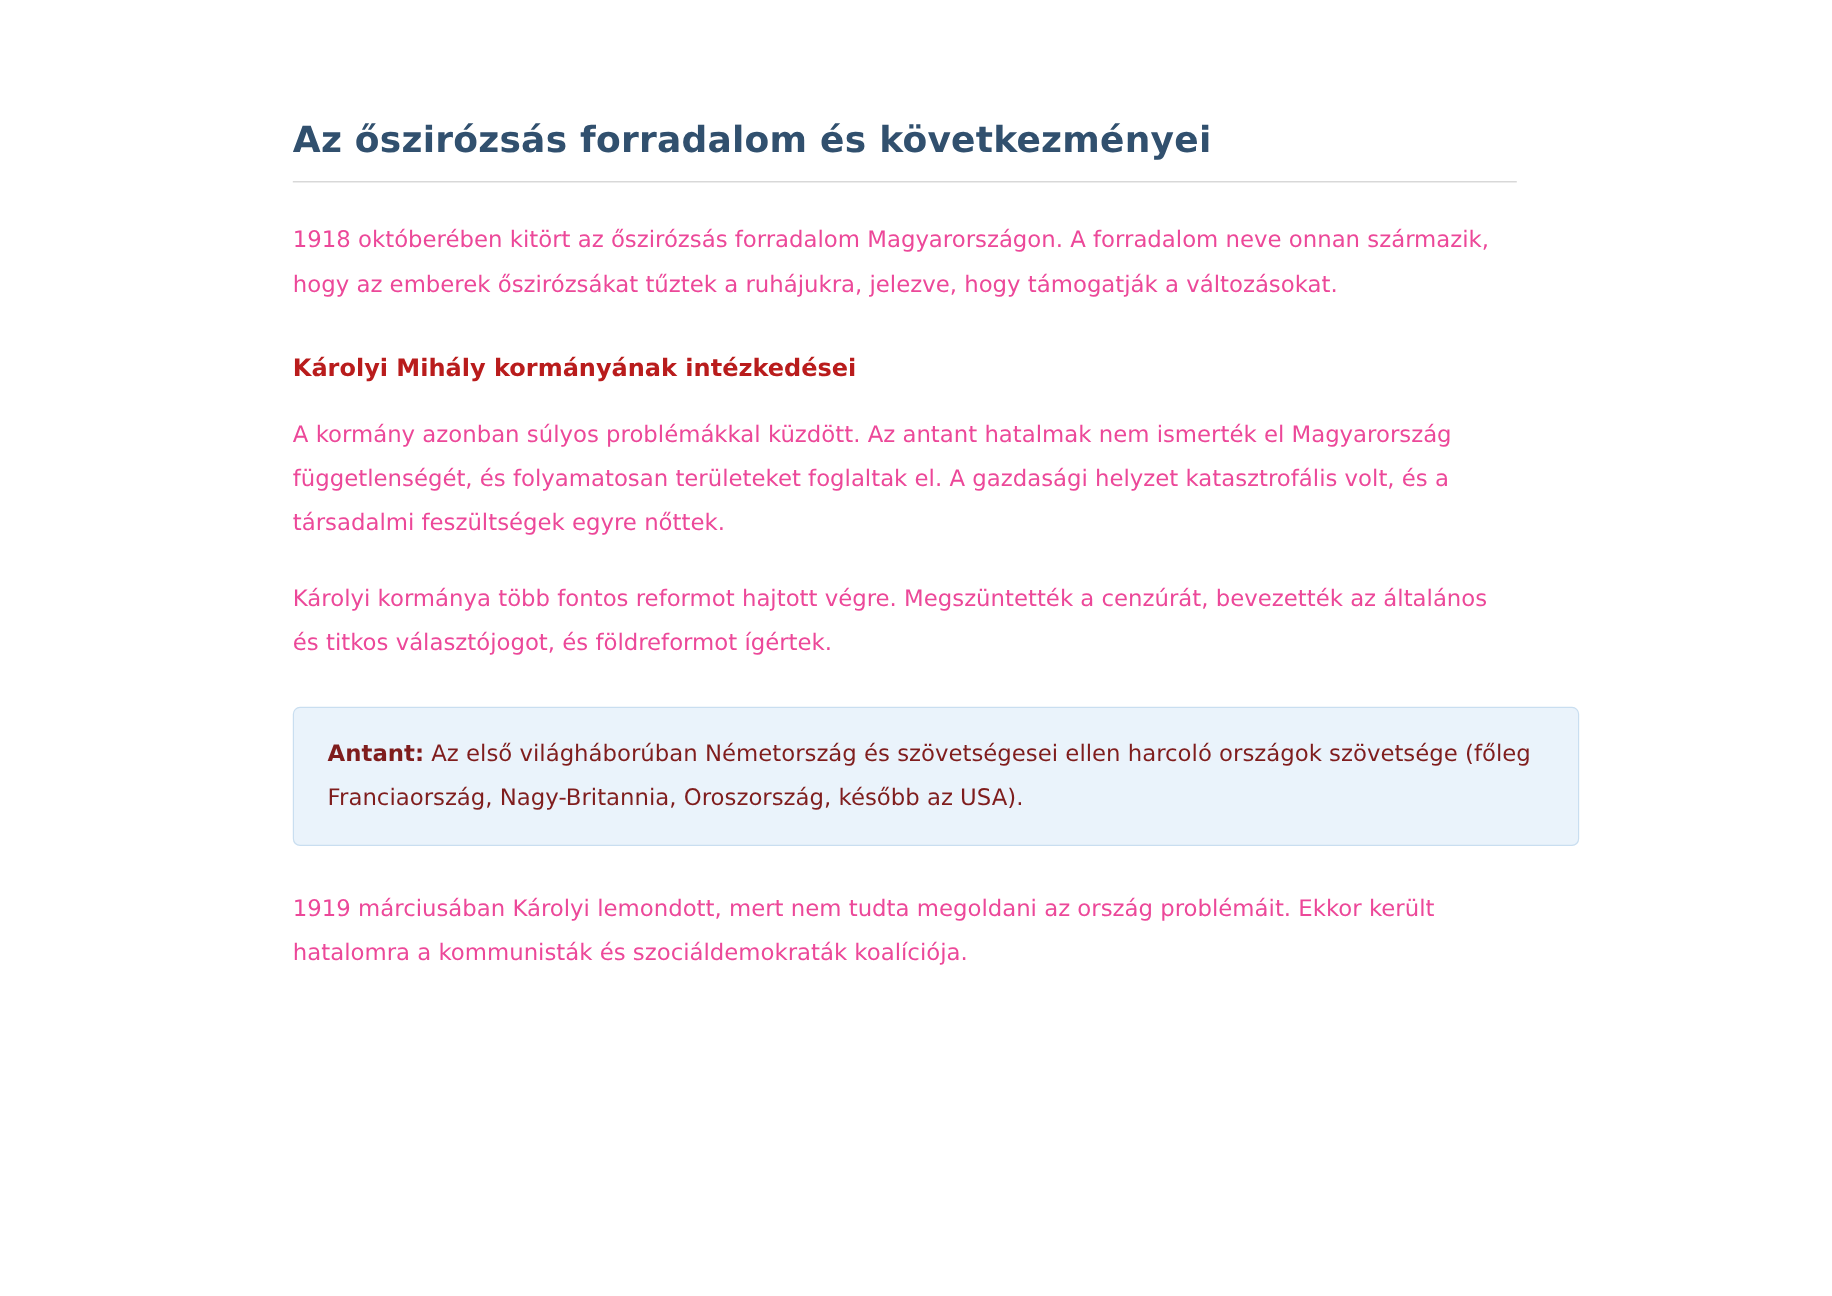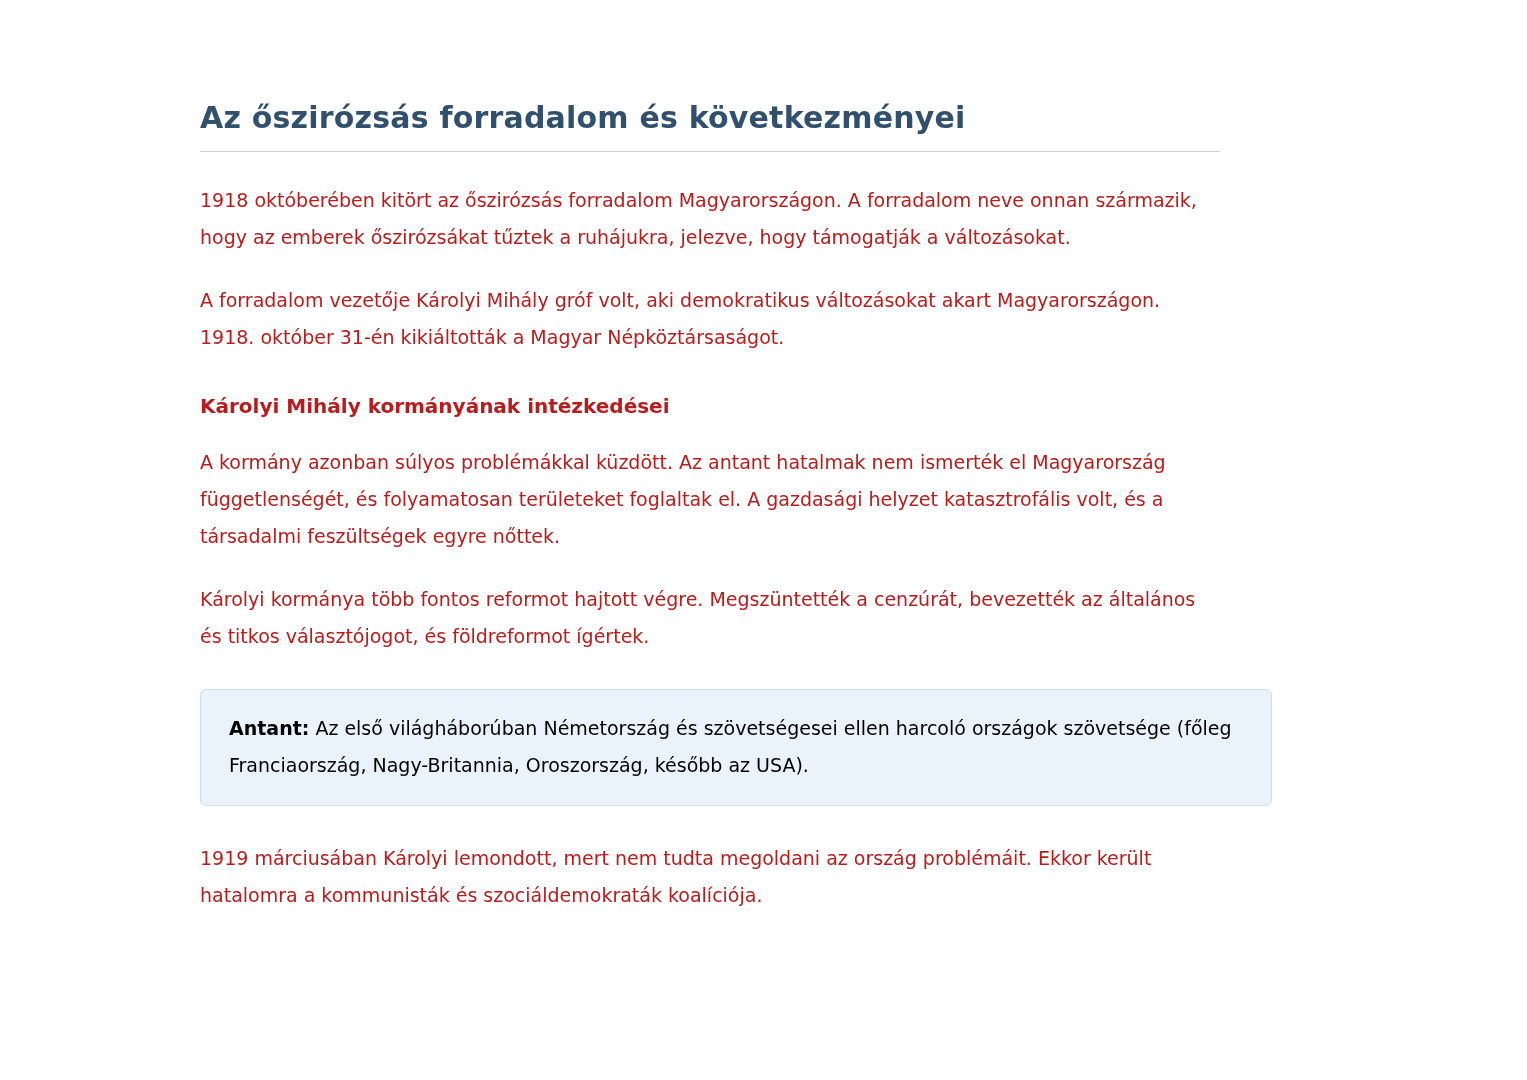--- a/index.html
+++ b/index.html
@@ -11,75 +11,75 @@
   body {
     font-family: "DejaVu Sans", "Liberation Sans", sans-serif;
     color: #2e3d49;
   }
   .page {
     width: 1410px;
     height: 1080px;
     background: #ffffff;
     box-sizing: border-box;
     overflow: hidden;
+    margin-left: 44px;
   }
   .content {
     box-sizing: border-box;
     padding: 100px 190px 0 200px;
   }
   .doc-title {
     font-size: 30px;
     font-weight: bold;
     color: #31506e;
     margin: 0 0 0 0;
     padding-bottom: 16px;
     border-bottom: 1px solid #cfcfcf;
     letter-spacing: 0.2px;
   }
   .para {
     font-size: 19px;
     line-height: 1.95;
     margin: 26px 0 26px 0;
-    color: #b91c1c;
+    color: #ec4899;
   }
   .para.first-after-title {
     margin-top: 30px;
   }
   .sub-heading {
     font-size: 20px;
     font-weight: bold;
     color: #b91c1c;
     margin: 38px 0 22px 0;
   }
   .callout {
     box-sizing: border-box;
     background: #eaf3fb;
     border: 1px solid #c9def0;
     border-radius: 6px;
     padding: 20px 28px;
     margin: 34px -52px 34px 0;
     font-size: 19px;
     line-height: 1.95;
-    color: #000000;
+    color: #7f1d1d;
   }
   .callout .term {
     font-weight: bold;
   }
 </style>
 </head>
 <body>
 
 <div class="page">
   <div class="content">
 
     <h1 class="doc-title">Az őszirózsás forradalom és következményei</h1>
 
     <p class="para first-after-title">1918 októberében kitört az őszirózsás forradalom Magyarországon. A forradalom neve onnan származik, hogy az emberek őszirózsákat tűztek a ruhájukra, jelezve, hogy támogatják a változásokat.</p>
 
-    <p class="para">A forradalom vezetője Károlyi Mihály gróf volt, aki demokratikus változásokat akart Magyarországon. 1918. október 31-én kikiáltották a Magyar Népköztársaságot.</p>
 
     <h2 class="sub-heading">Károlyi Mihály kormányának intézkedései</h2>
 
     <p class="para">A kormány azonban súlyos problémákkal küzdött. Az antant hatalmak nem ismerték el Magyarország függetlenségét, és folyamatosan területeket foglaltak el. A gazdasági helyzet katasztrofális volt, és a társadalmi feszültségek egyre nőttek.</p>
 
     <p class="para">Károlyi kormánya több fontos reformot hajtott végre. Megszüntették a cenzúrát, bevezették az általános és titkos választójogot, és földreformot ígértek.</p>
 
     <div class="callout">
       <span class="term">Antant:</span><span> Az első világháborúban Németország és szövetségesei ellen harcoló országok szövetsége (főleg Franciaország, Nagy-Britannia, Oroszország, később az USA).</span>
     </div>

